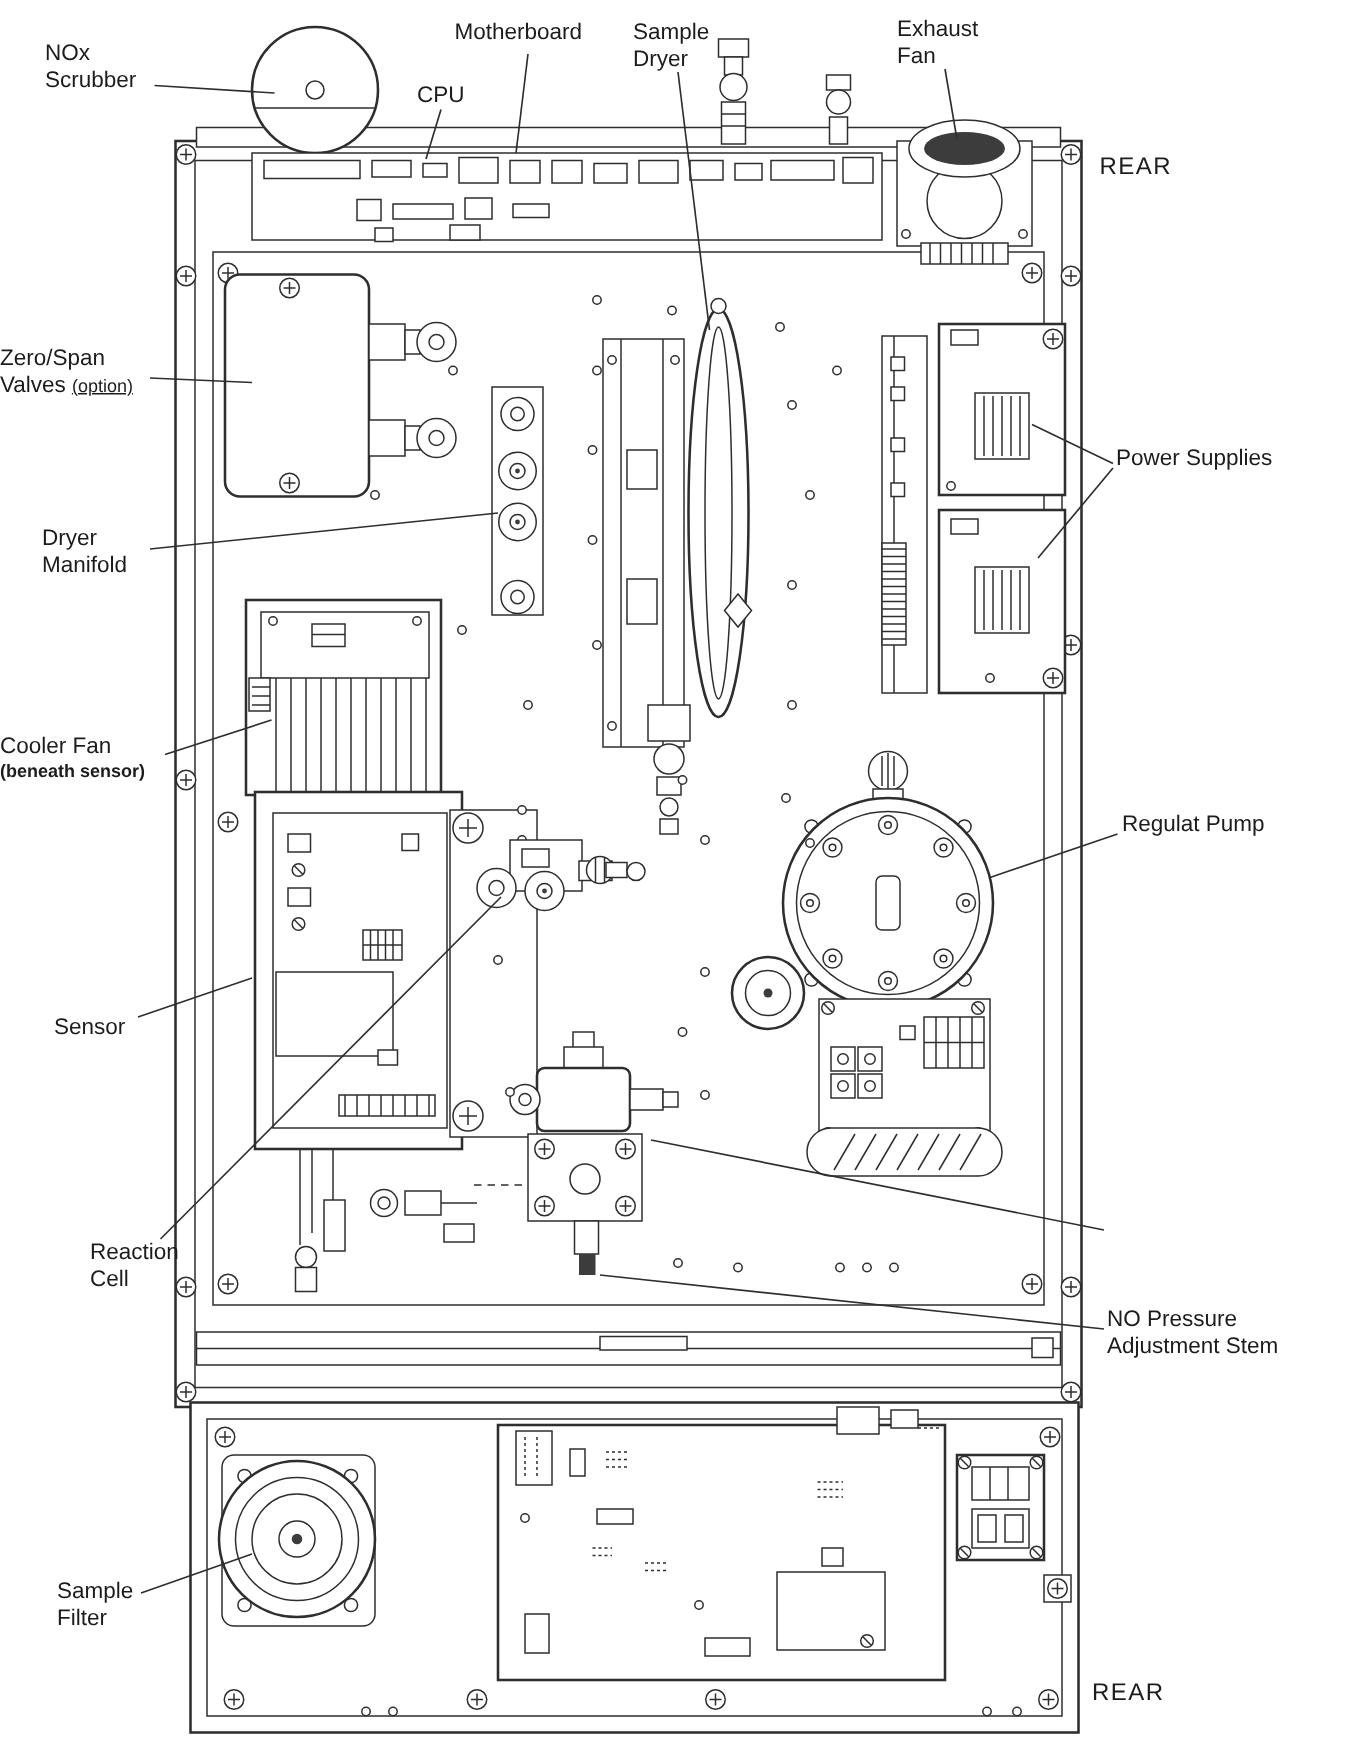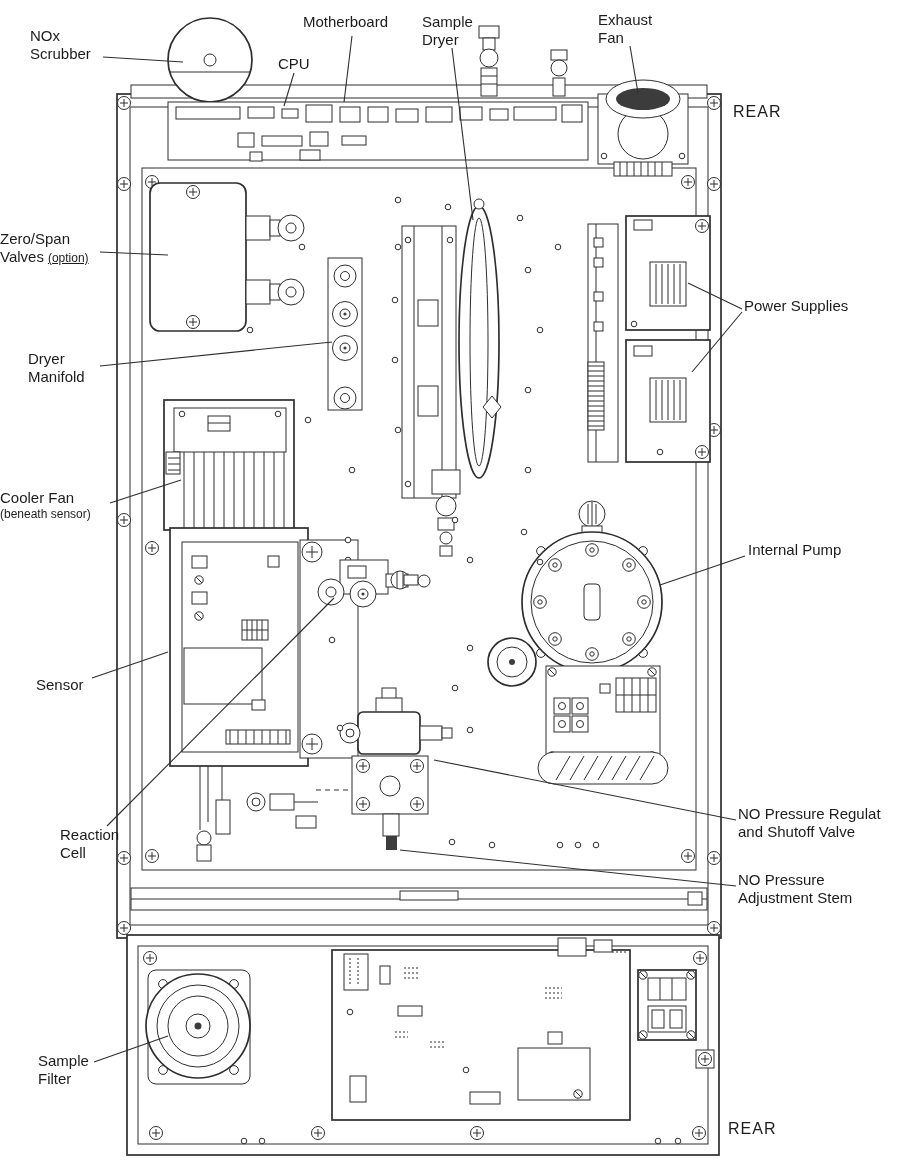--- a/index.html
+++ b/index.html
@@ -1,21 +1,21 @@
 <!DOCTYPE html>
 <html><head>
 <meta charset="utf-8">
 <style>
   html,body{margin:0;padding:0;background:#fff;}
   body{width:914px;height:1167px;position:relative;font-family:"Liberation Sans",sans-serif;color:#1c1c1c;}
   .stage{position:relative;width:914px;height:1167px;overflow:hidden;background:#fff;}
   .stage svg{position:absolute;left:0;top:0;}
   .label{position:absolute;font-size:15px;line-height:1.18;white-space:pre-line;color:#1c1c1c;}
   .label.center{text-align:left;}
-  .label .small{font-size:12px;}
+  .label .small{font-size:12px;font-weight:bold;}
   .label .opt{font-size:12px;margin-left:4px;text-decoration:underline;}
   .label.big{font-size:16px;letter-spacing:1px;text-align:center;}
   svg .ln{fill:none;stroke:#2e2e2e;stroke-width:1;}
   svg .ln2{fill:none;stroke:#2e2e2e;stroke-width:1.7;}
   svg .fw{fill:#ffffff;}
   svg .fd{fill:#3c3c3c;stroke:none;}
   svg .ld{stroke:#2e2e2e;stroke-width:1.1;}
 </style>
 </head>
 <body>
@@ -521,20 +521,18 @@
 Valves</span><span class="opt">(option)</span></div>
 <div class="label center" style="left:28px;top:350px;width:90px"><span>Dryer
 Manifold</span></div>
 <div class="label center" style="left:0px;top:489px;width:133px"><span>Cooler Fan</span><span class="small" style="display:block">(beneath sensor)</span></div>
 <div class="label" style="left:36px;top:676px"><span>Sensor</span></div>
 <div class="label center" style="left:60px;top:826px;width:74px"><span>Reaction
 Cell</span></div>
 <div class="label center" style="left:38px;top:1052px;width:70px"><span>Sample
 Filter</span></div>
 <div class="label" style="left:744px;top:297px"><span>Power Supplies</span></div>
-<div class="label" style="left:748px;top:541px"><span>Internal Pump</span></div>
-<div class="label" style="left:738px;top:805px"><span>NO Pressure Regulat
-and Shutoff Valve</span></div>
+<div class="label" style="left:748px;top:541px"><span>Regulat Pump</span></div>
 <div class="label" style="left:738px;top:871px"><span>NO Pressure
 Adjustment Stem</span></div>
 <div class="label big" style="left:728px;top:1120px"><span>REAR</span></div>
 
 </div>
 
 </body></html>

